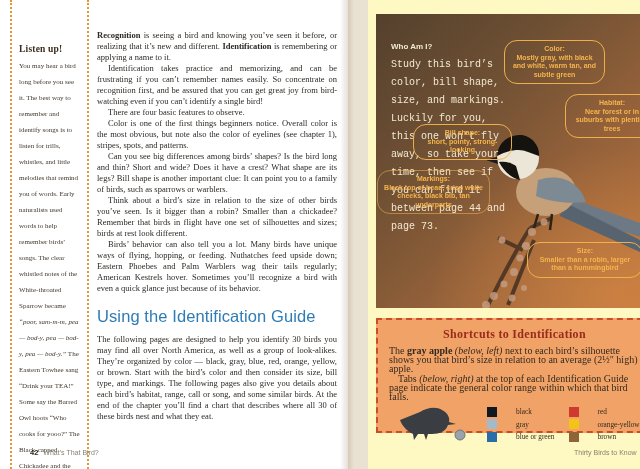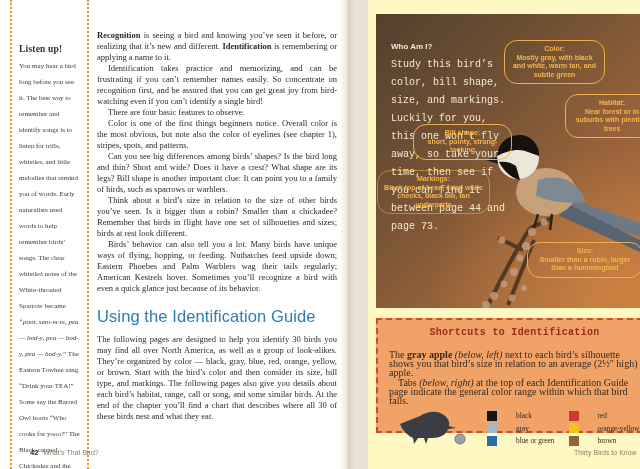--- a/index.html
+++ b/index.html
@@ -55,22 +55,22 @@
   .co-habitat  { left:189px; top:80px;  width:94px; }
   .co-bill     { left:37px;  top:110px; width:99px; }
   .co-markings { left:1px;   top:156px; width:113px; border-color:rgba(243,179,77,.55); }
   .co-size     { left:151px; top:228px; width:116px; }
 
   .bird-svg { position:absolute; left:92px; top:86px; }
 
   
   .shortcuts { position:absolute; left:8px; top:318px; width:277px; height:115px;
                background:#f1a367; border:2px dashed #cb4c28; padding:7px 11px 0 11px; }
-  .shortcuts h4 { font-family:Liberation Mono, monospace; font-size:10px; color:#992b1d;
-                  text-align:center; margin-bottom:12px; letter-spacing:.3px; }
+  .shortcuts h4 { font-family:Liberation Serif, serif; font-size:12px; color:#992b1d;
+                  text-align:center; margin-bottom:4px; letter-spacing:.3px; }
   .shortcuts p { font-size:10px; line-height:9.2px; color:#33291f; text-align:left; }
   .shortcuts p.indent { text-indent:9px; }
 
   .sc-row { display:flex; align-items:center; margin-top:5px; }
   .crow-wrap { width:92px; display:flex; justify-content:center; }
   .legend { display:flex; gap:14px; margin-left:6px; }
   .legend-col { display:flex; flex-direction:column; gap:2.5px; }
   .leg-item { display:flex; align-items:center; gap:19px; }
   .leg-swatch { width:10px; height:10px; flex:0 0 10px; }
   .leg-label { font-size:7.3px; color:#33291f; font-family:"Liberation Serif", serif; }

